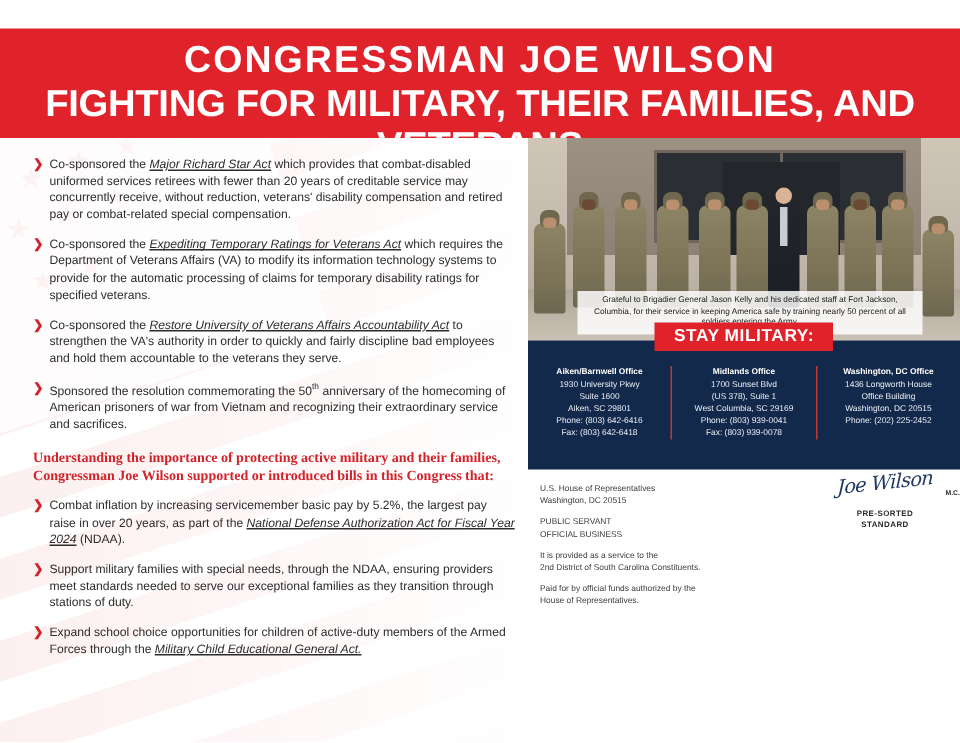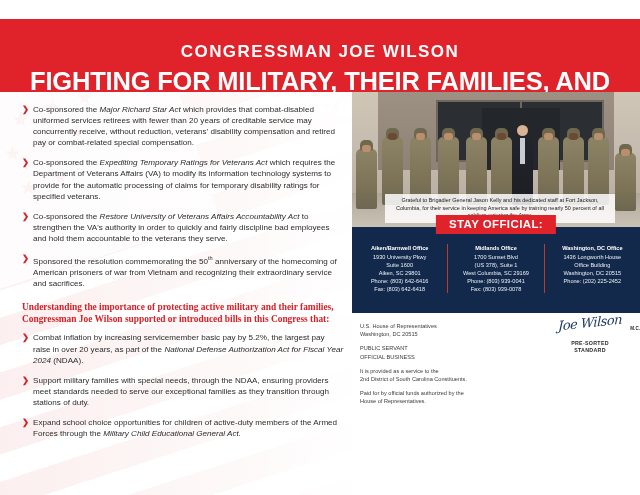--- a/index.html
+++ b/index.html
@@ -37,22 +37,22 @@
     background:linear-gradient(to right, rgba(255,255,255,.25), rgba(255,255,255,.75) 70%, #fff 100%);
     pointer-events:none;
   }
 
   
   .banner{
     position:absolute;left:0;top:19px;width:640px;height:73px;
     background:#e0222b;color:#fff;text-align:center;
   }
   .banner .line1{
-    font-size:17px;font-weight:bold;letter-spacing:1.4px;
-    margin-top:20px;line-height:26px;
+    font-size:25px;font-weight:bold;letter-spacing:1.4px;
+    margin-top:8px;line-height:26px;
   }
   .banner .line2{
     font-size:25px;font-weight:bold;letter-spacing:-0.2px;
     line-height:28px;margin-top:2px;
     transform:scaleX(1.02);
   }
 
   
   .left-col{
     position:absolute;left:22px;top:104px;width:322px;
@@ -64,21 +64,21 @@
   }
   .lead.second{margin-top:12px;font-family:Liberation Serif, serif;}
   ul.bullets{list-style:none;margin:0;padding:0;}
   ul.bullets li{
     position:relative;padding-left:11px;margin-bottom:9px;
     font-size:8.1px;line-height:11.1px;color:#2c2c2c;
   }
   ul.bullets li .chev{
     position:absolute;left:0;top:0;color:#d2232a;font-weight:bold;font-size:8.4px;
   }
-  em{font-style:italic;}
+  em{font-style:italic;text-decoration:underline;}
   sup{font-size:5.6px;vertical-align:super;}
 
   
   .right-col{position:absolute;left:352px;top:92px;width:288px;z-index:3;}
 
   
   .photo{
     position:relative;width:288px;height:135px;overflow:hidden;
     background:#b9b2a6;
   }
@@ -258,21 +258,21 @@
       <div class="civilian" style="left:160px;"></div>
       <div class="soldier" style="left:186px;"></div>
       <div class="soldier dark" style="left:211px;"></div>
       <div class="soldier" style="left:236px;"></div>
       <div class="soldier" style="left:263px;bottom:16px;height:58px;"></div>
 
       <div class="caption">Grateful to Brigadier General Jason Kelly and his dedicated staff at Fort Jackson, Columbia, for their service in keeping America safe by training nearly 50 percent of all soldiers entering the Army.</div>
     </div>
 
     <div class="navy-panel">
-      <div class="stay-tab">STAY OFFICIAL:</div>
+      <div class="stay-tab">STAY MILITARY:</div>
       <div class="offices">
 
         <div class="office">
           <span class="oname">Aiken/Barnwell Office</span>
           <span>1930 University Pkwy</span><br>
           <span>Suite 1600</span><br>
           <span>Aiken, SC 29801</span><br>
           <span>Phone: (803) 642-6416</span><br>
           <span>Fax: (803) 642-6418</span>
         </div>

